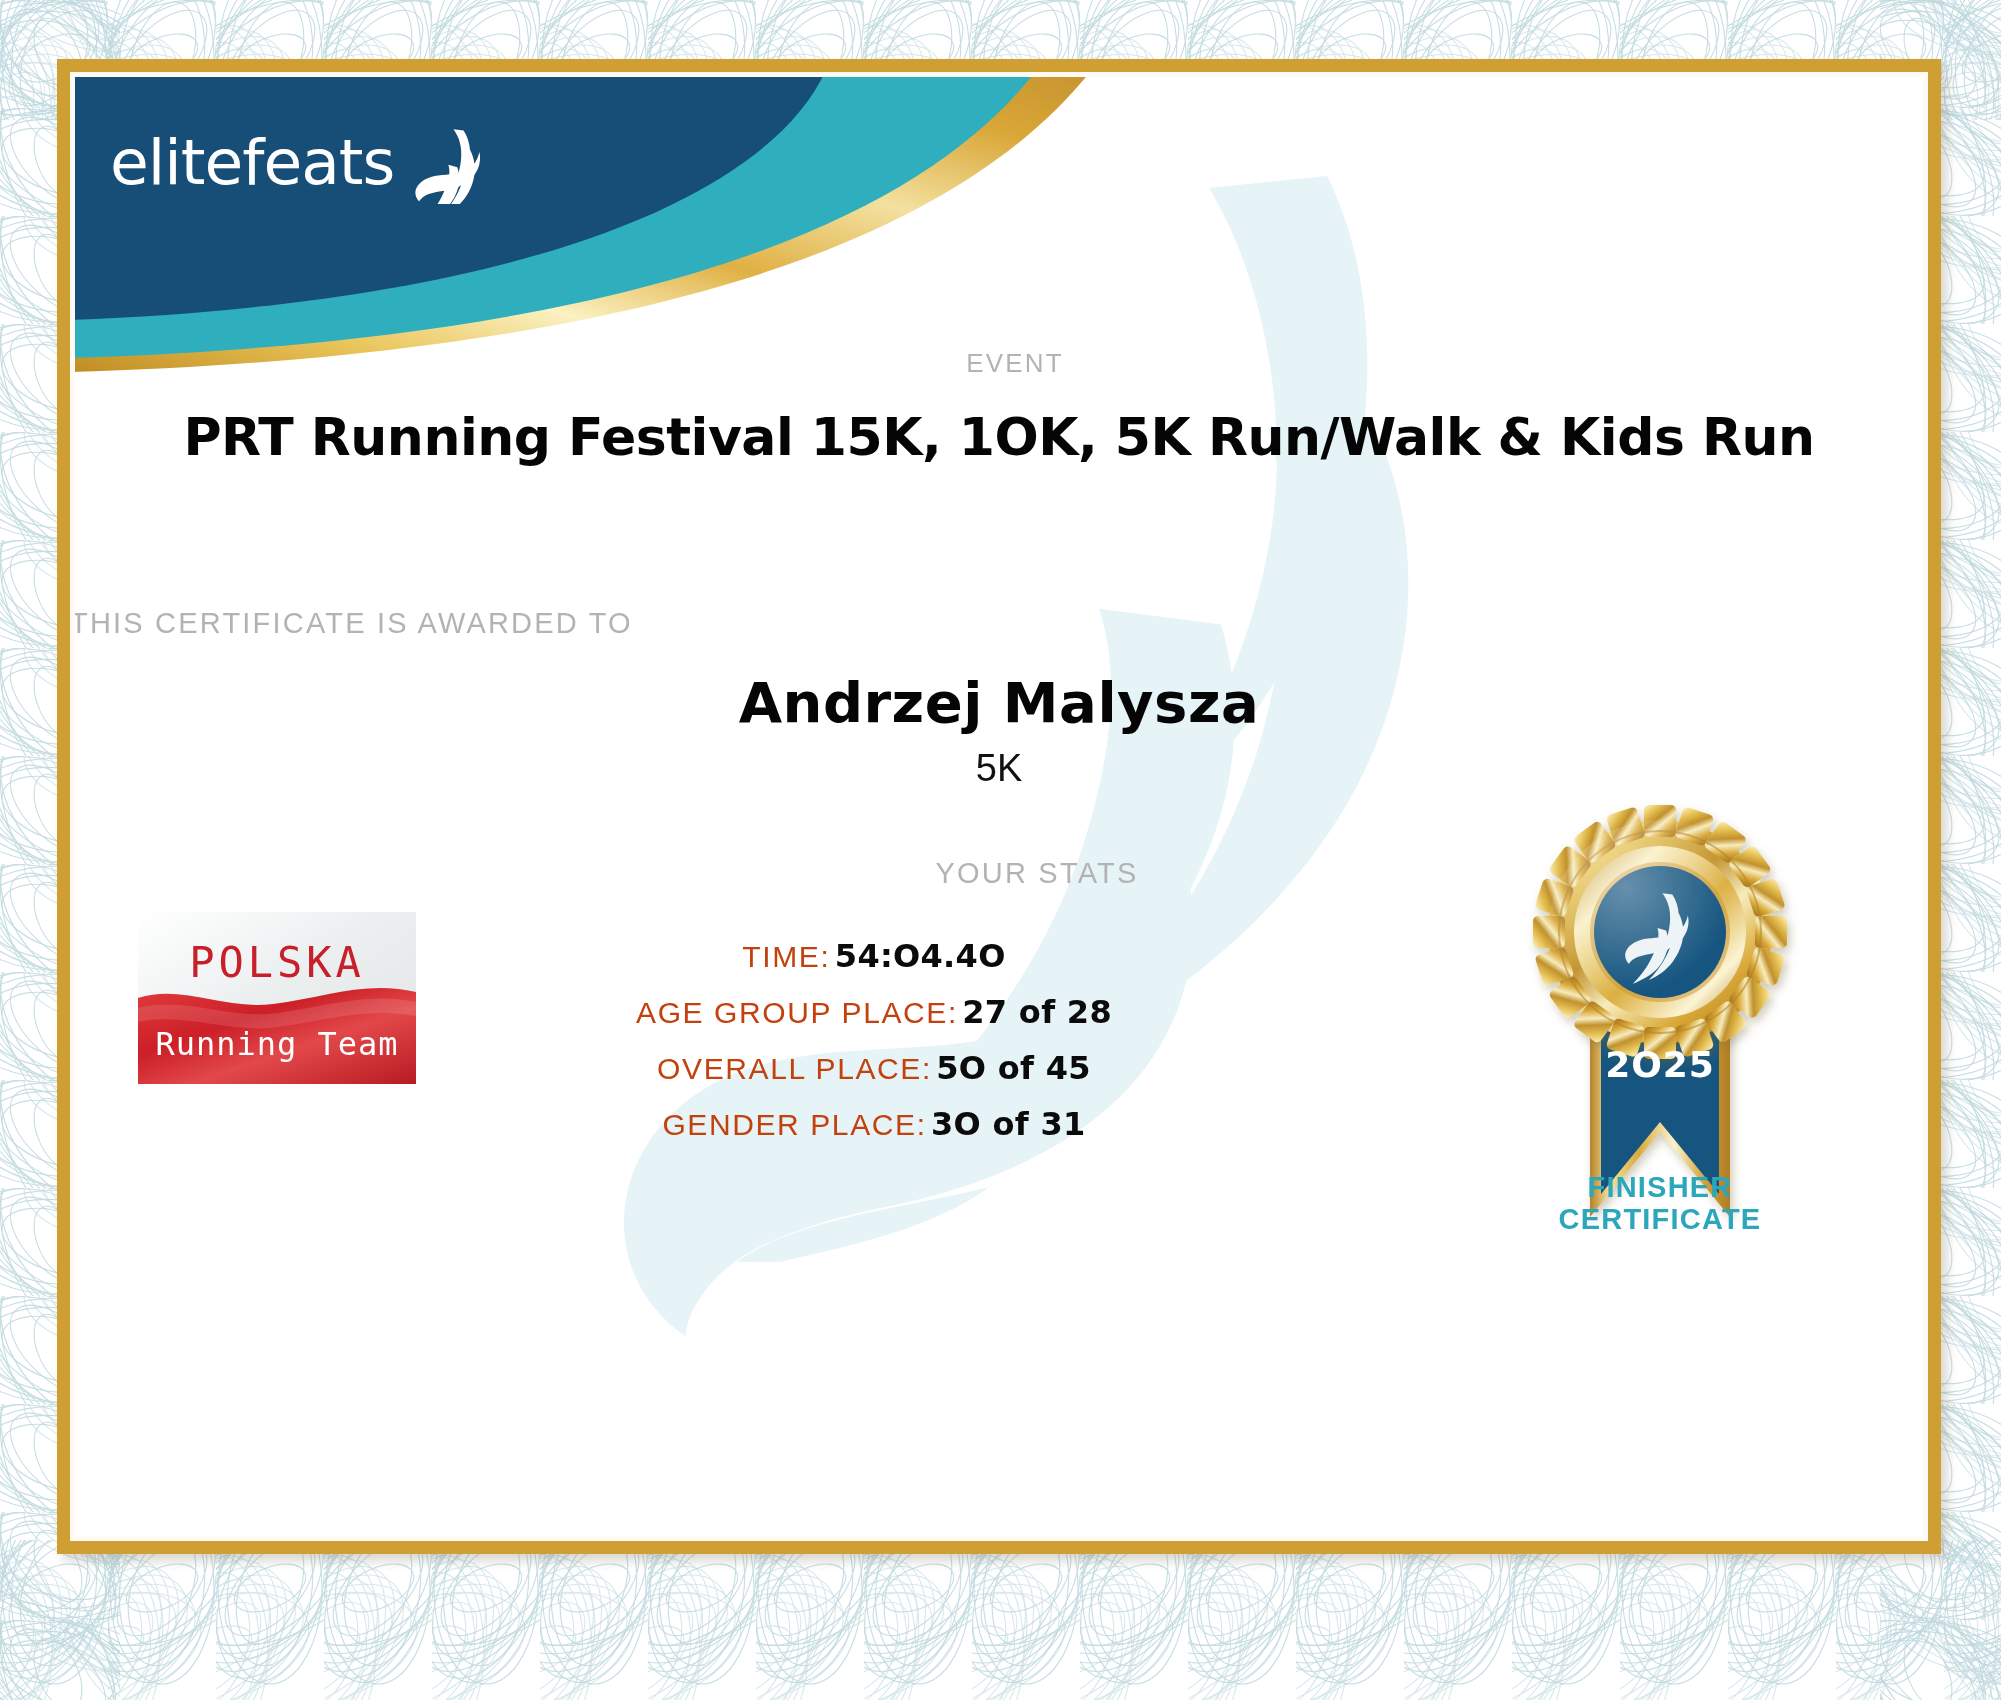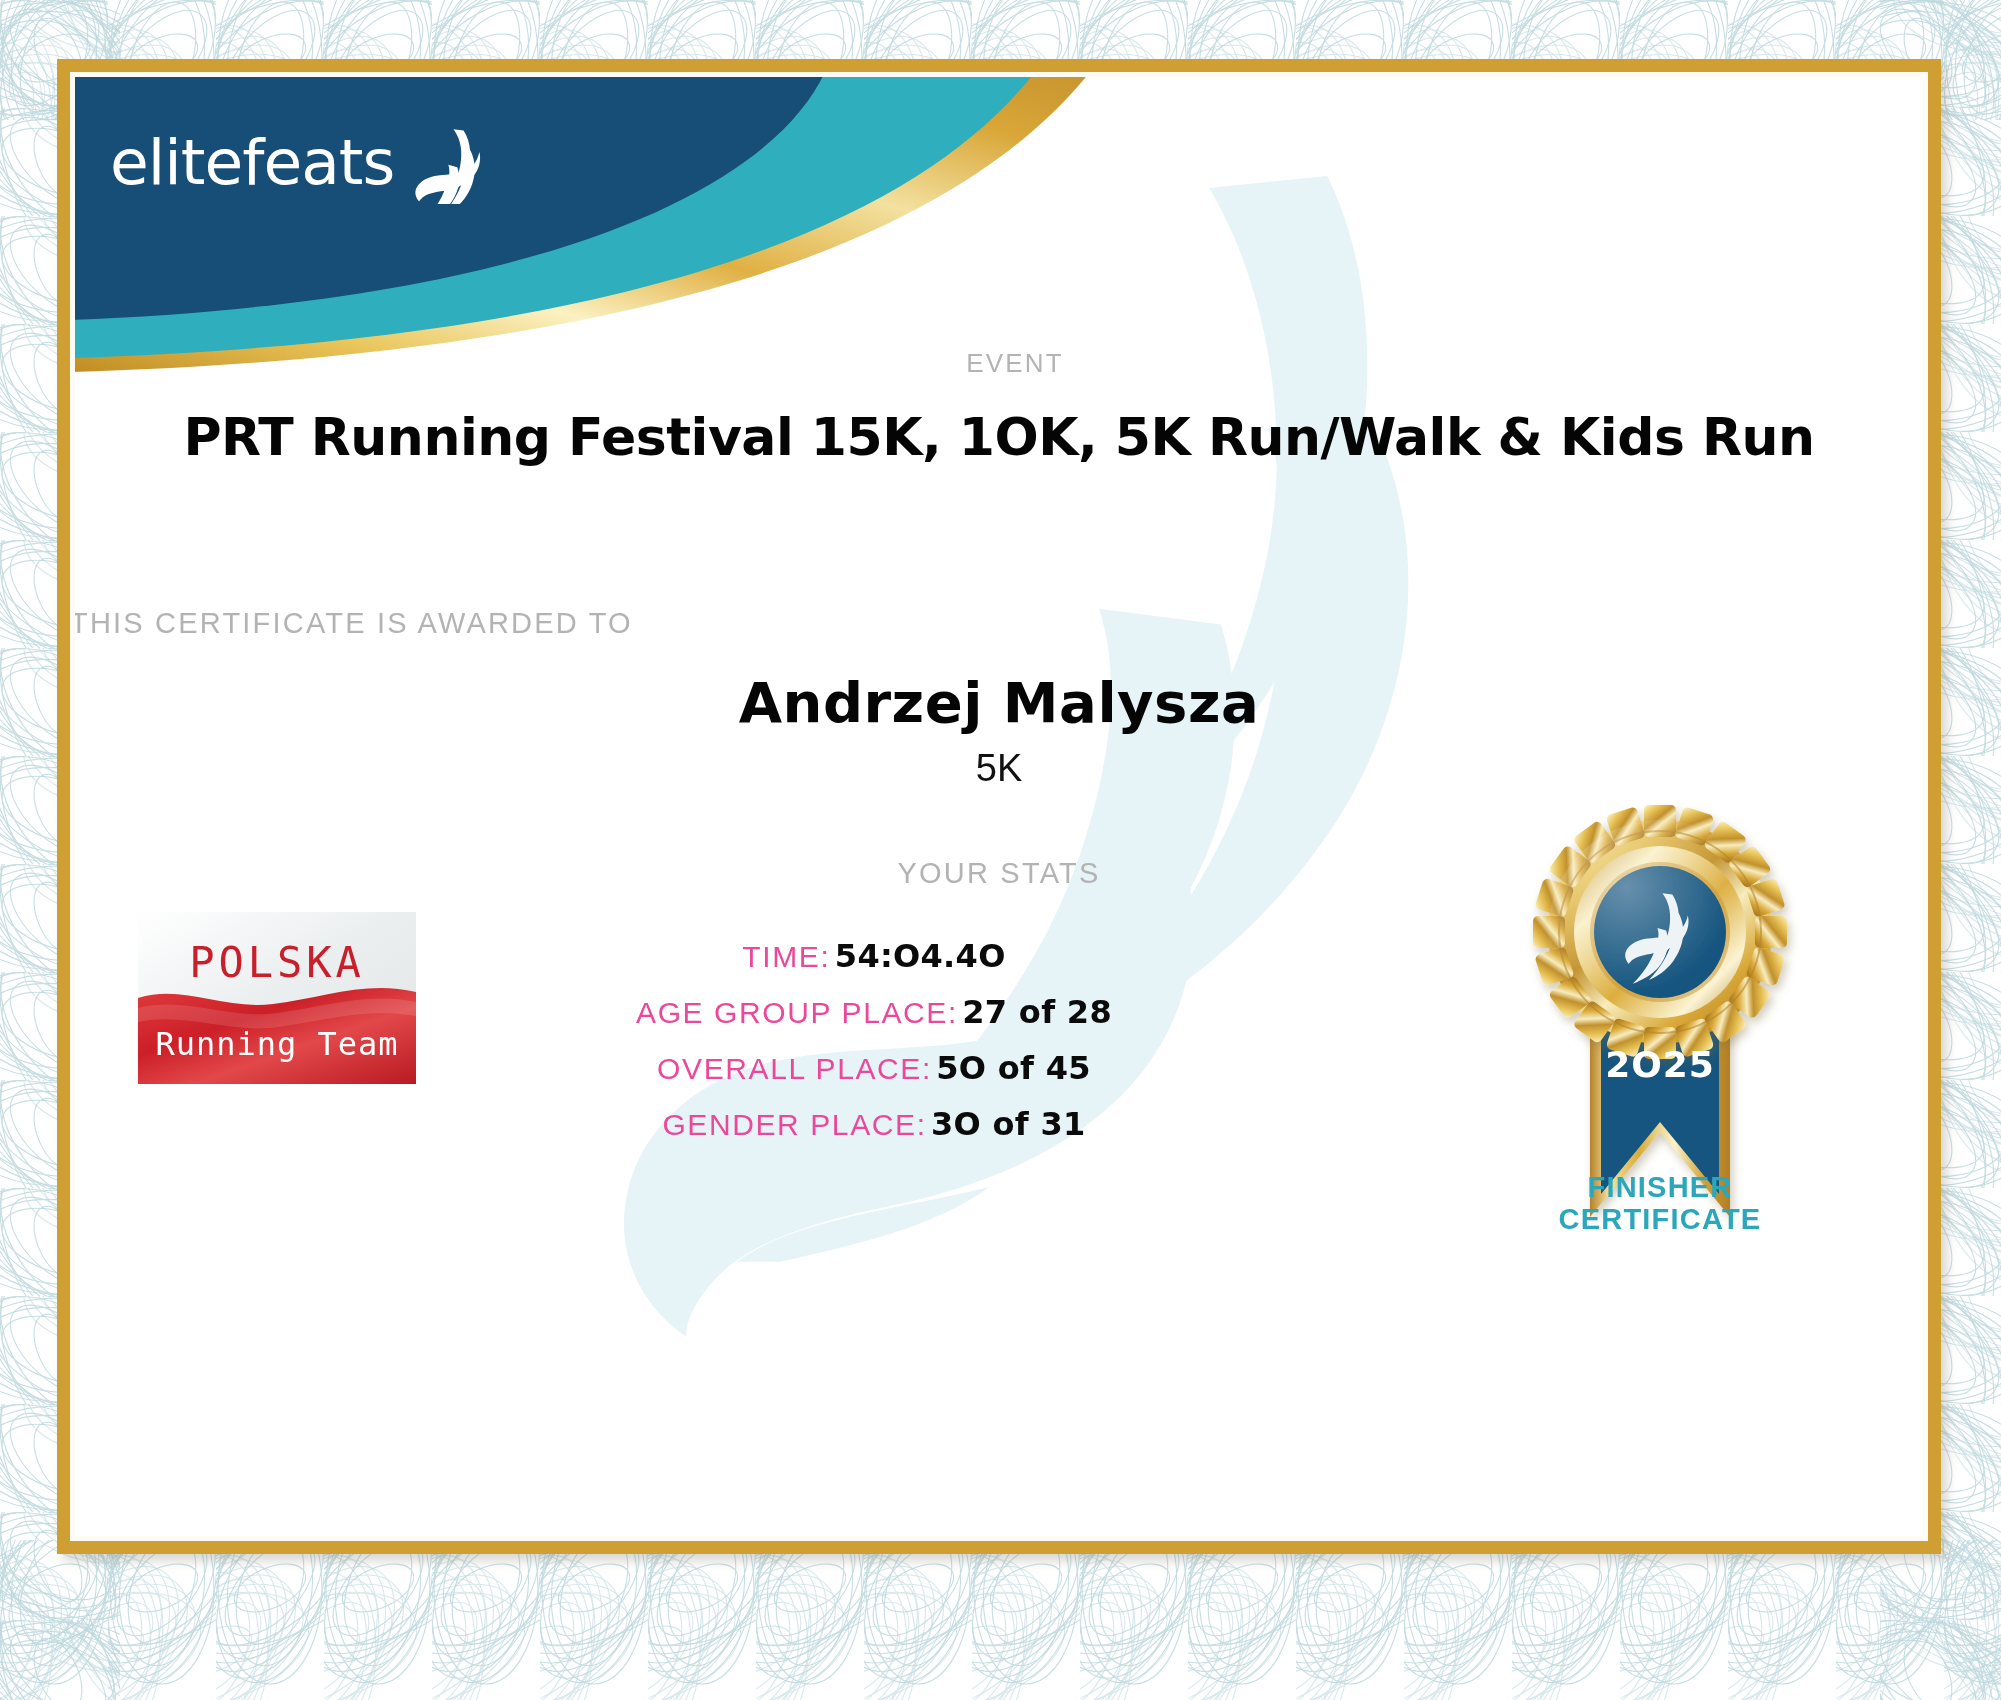--- a/index.html
+++ b/index.html
@@ -162,38 +162,39 @@
     font-weight: 400;
   }
 
   #stats-label {
     position: absolute;
     top: 785px;
     left: 0;
     width: 1858px;
     text-align: center;
     font-size: 29px;
+    padding-left: 38px;
   }
 
   #stats-list {
     position: absolute;
     top: 865px;
     left: 0;
     width: 1858px;
   }
   .stat-row {
     text-align: center;
     margin-bottom: 18px;
     white-space: nowrap;
     
     padding-right: 250px;
   }
   .stat-key {
     font-family: "Liberation Sans", sans-serif;
-    color: #ec4899;
+    color: #c2410c;
     font-size: 30px;
     letter-spacing: 1.6px;
   }
   .stat-value {
     font-family: "DejaVu Sans", sans-serif;
     color: #0b0b0b;
     font-size: 32px;
     font-weight: 700;
     letter-spacing: 0.3px;
   }

